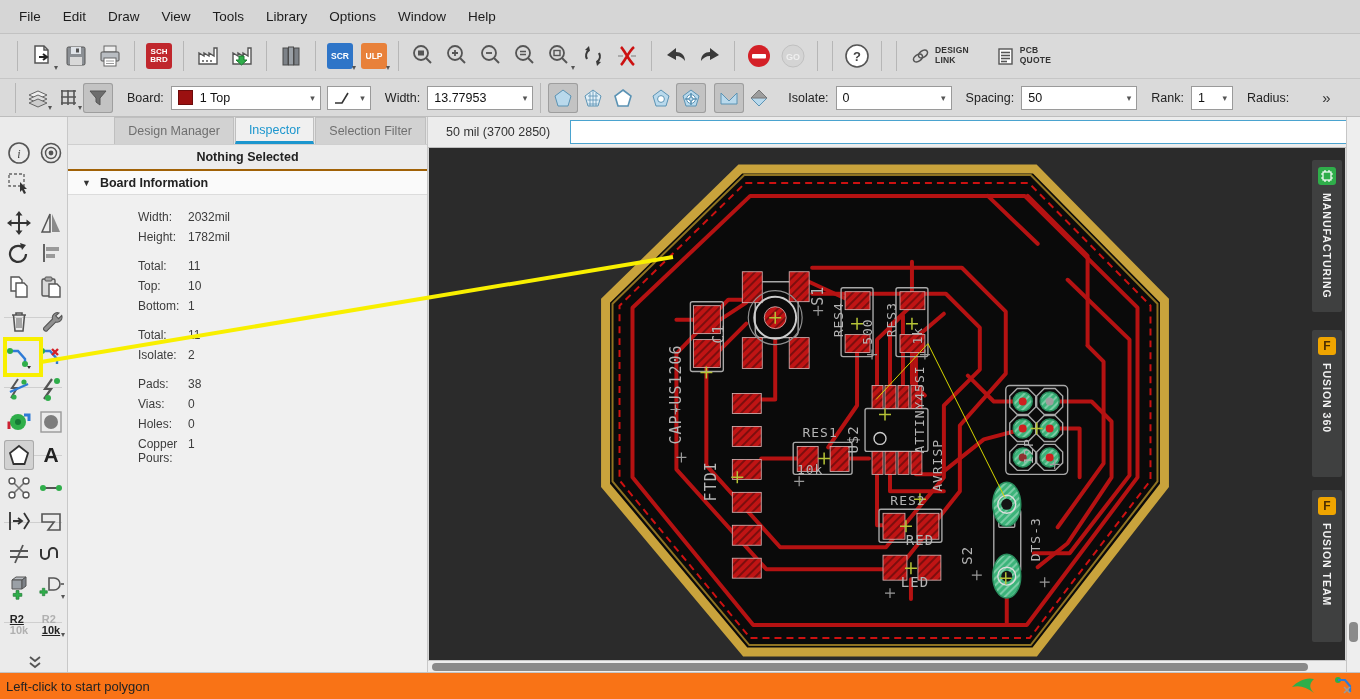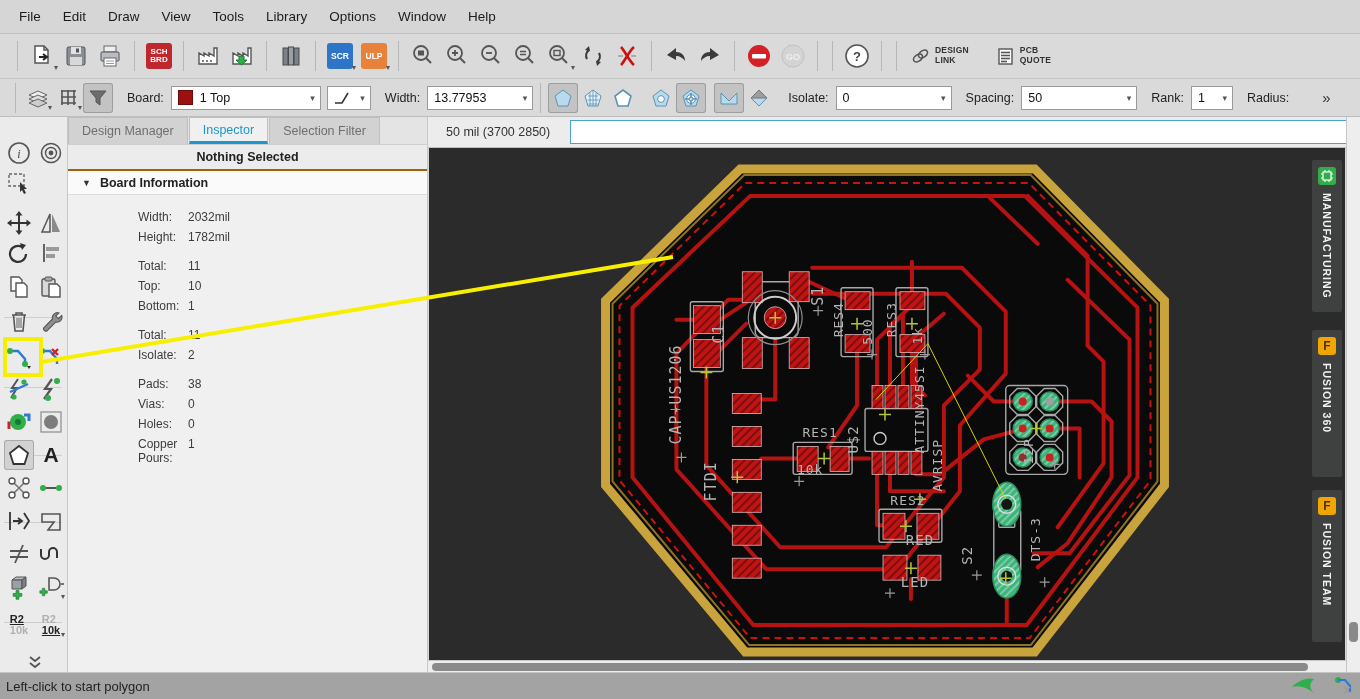--- a/index.html
+++ b/index.html
@@ -22,21 +22,21 @@
   .select .ddcaret{position:absolute;right:5px;}
   .swatch{width:15px;height:15px;background:#9b1010;border:1px solid #6d0b0b;margin-right:7px;}
   .plabel{margin:0 7px 0 14px;}
   
   #leftbar{position:absolute;left:0;top:117px;width:68px;height:555px;background:#ebebeb;border-right:1px solid #c8c8c8;}
   .tool{position:absolute;width:30px;height:30px;display:flex;align-items:center;justify-content:center;border-radius:3px;}
   .tool.pressed{background:#d2d2d2;box-shadow:inset 0 0 0 1px #aaa;}
   .lsep{position:absolute;left:4px;width:58px;height:1px;background:#cfcfcf;}
   
   #panel{position:absolute;left:68px;top:117px;width:360px;height:555px;background:#f0f0f0;border-right:1px solid #c8c8c8;}
-  #tabs{display:flex;height:28px;align-items:flex-end;background:#e4e4e4;border-bottom:1px solid #cfcfcf;}
+  #tabs{display:flex;height:28px;align-items:flex-end;background:#e4e4e4;border-bottom:1px solid #cfcfcf;justify-content:flex-end;}
   .tab{height:27px;display:flex;align-items:center;padding:0 13px;font-size:12.5px;background:#d2d2d2;color:#6f6f6f;border:1px solid #bfbfbf;border-bottom:none;margin-right:1px;}
   .tab.active{background:#f0f0f0;color:#1c96ce;border-bottom:3px solid #1c96ce;font-weight:normal;}
   #nothing-selected{height:26px;display:flex;align-items:center;justify-content:center;font-size:12.5px;font-weight:bold;color:#222;background:#ececec;border-bottom:2px solid #a16207;}
   #section-hdr{height:24px;display:flex;align-items:center;background:#fafafa;border-bottom:1px solid #dcdcdc;font-size:12.5px;font-weight:bold;color:#222;padding-left:14px;gap:9px;}
   #section-hdr .tri{font-size:9px;color:#333;}
   .prow{display:flex;font-size:12px;color:#3c3c3c;padding:3px 0;}
   .prow .lbl{width:120px;padding-left:70px;}
   .prow.gap{margin-top:9px;}
   #rows{padding-top:12px;}
   
@@ -48,21 +48,21 @@
   #cmdwrap .ddcaret{position:absolute;right:4px;top:7px;}
   #board-svg{position:absolute;left:0;top:30px;border-top:1px solid #bdbdbd;}
   .rtab{position:absolute;width:30px;background:#3f4040;border-radius:2px;display:flex;flex-direction:column;align-items:center;padding-top:7px;gap:8px;}
   .rtab .lbl{writing-mode:vertical-rl;color:#f2f2f2;font-size:10.5px;letter-spacing:1px;font-weight:bold;}
   .rticon{width:18px;height:18px;border-radius:3px;display:flex;align-items:center;justify-content:center;color:#4d3000;font-weight:bold;font-size:12px;}
   #hscroll{position:absolute;left:0;top:543px;width:918px;height:12px;background:#eee;border-top:1px solid #c6c6c6;}
   #hthumb{position:absolute;left:4px;top:2px;width:876px;height:8px;background:#8a8a8a;border-radius:4px;}
   #vscroll{position:absolute;right:0;top:0;width:14px;height:555px;background:#eee;border-left:1px solid #c6c6c6;}
   #vthumb{position:absolute;left:2px;top:505px;width:9px;height:20px;background:#8a8a8a;border-radius:4px;}
   
-  #statusbar{position:absolute;left:0;top:672px;width:1360px;height:27px;background:#a3a3a3;border-top:1px solid #c4c4c4;display:flex;align-items:center;font-size:13px;color:#222;padding-left:6px;}
+  #statusbar{position:absolute;left:0;top:672px;width:1360px;height:27px;background:#f97316;border-top:1px solid #c4c4c4;display:flex;align-items:center;font-size:13px;color:#222;padding-left:6px;}
   #status-icons{position:absolute;right:6px;top:2px;display:flex;gap:16px;align-items:center;}
   
   #annotation{position:absolute;left:0;top:0;width:1360px;height:699px;pointer-events:none;z-index:50;}
   svg{display:block;}
 </style>
 </head>
 <body>
 
 <div id="menubar">
   <span class="menu-item">File</span>

